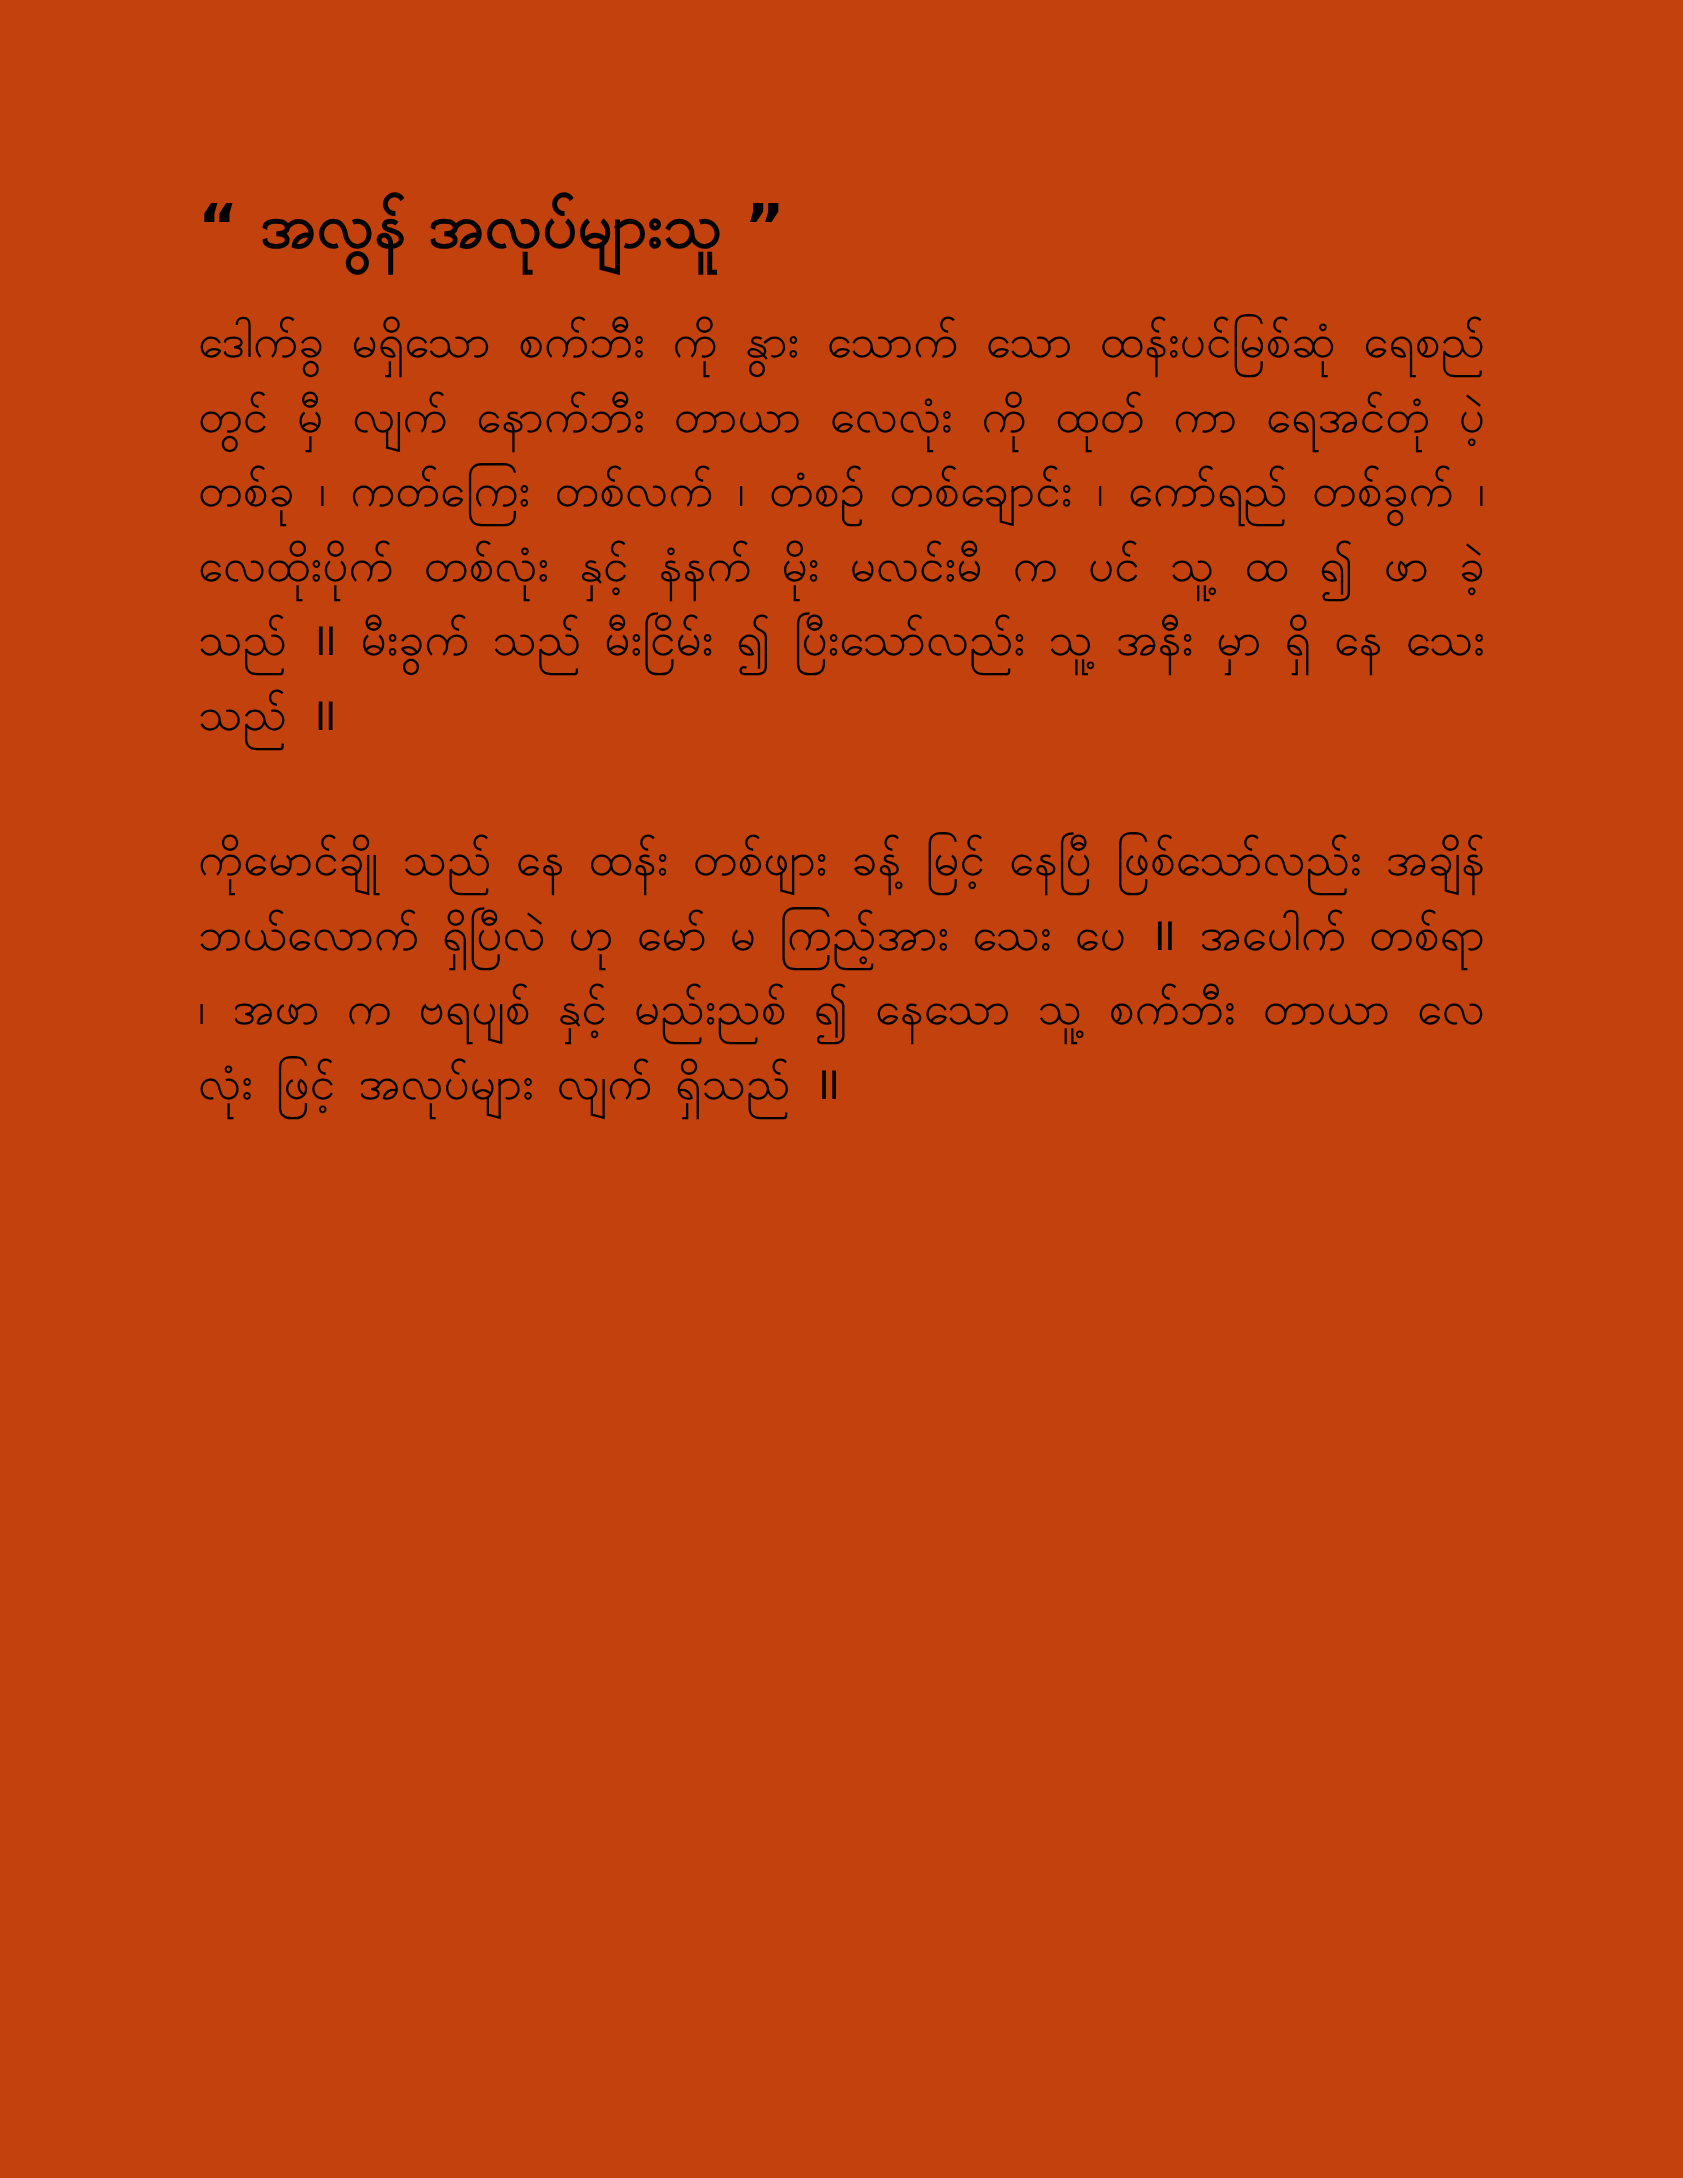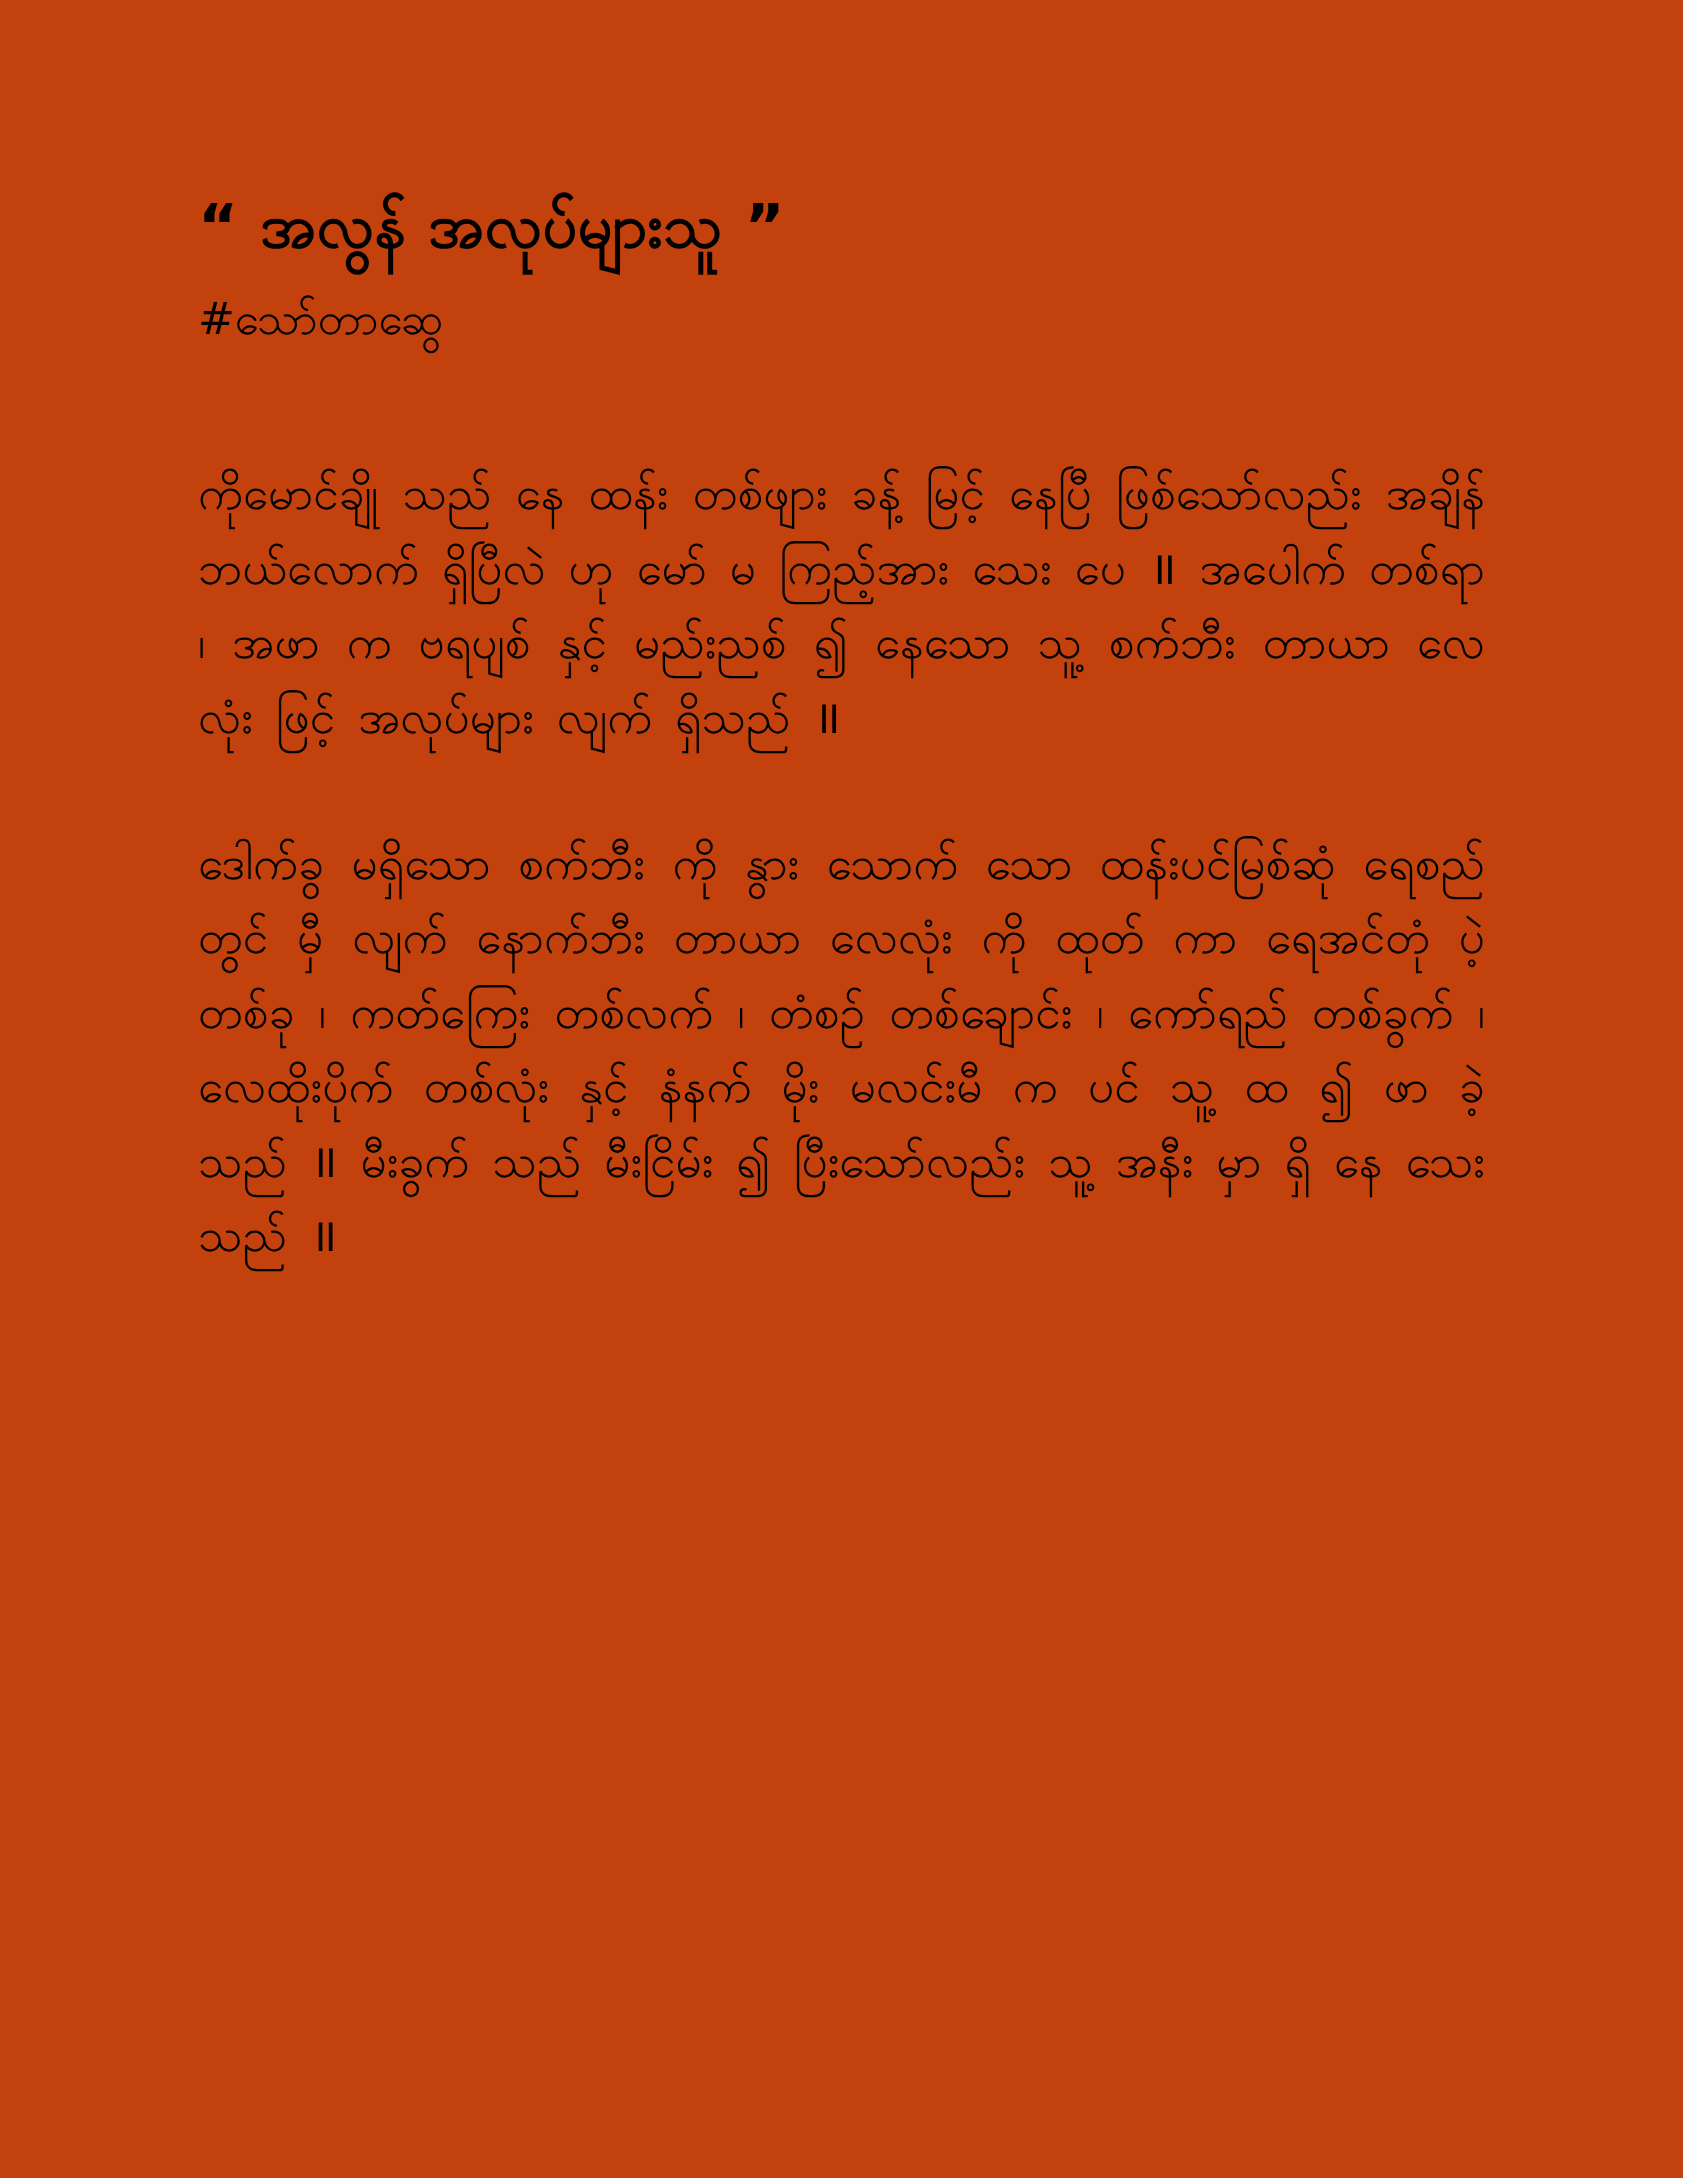--- a/index.html
+++ b/index.html
@@ -49,22 +49,21 @@
   }
   .spacer-sm { height: 14px; }
 </style>
 </head>
 <body>
 
 <div class="page">
 
   <h1 class="doc-title">“ အလွန် အလုပ်များသူ ”</h1>
 
-  <div class="doc-author">#သော်တာဆွေ</div>
 
   <div class="spacer-sm"></div>
 
+  <p class="body-block">ဒေါက်ခွ မရှိသော စက်ဘီး ကို နွား သောက် သော ထန်းပင်မြစ်ဆုံ ရေစည် တွင် မှီ လျက် နောက်ဘီး တာယာ လေလုံး ကို ထုတ် ကာ ရေအင်တုံ ပဲ့ တစ်ခု ၊ ကတ်ကြေး တစ်လက် ၊ တံစဉ် တစ်ချောင်း ၊ ကော်ရည် တစ်ခွက် ၊ လေထိုးပိုက် တစ်လုံး နှင့် နံနက် မိုး မလင်းမီ က ပင် သူ့ ထ ၍ ဖာ ခဲ့သည် ॥ မီးခွက် သည် မီးငြိမ်း ၍ ပြီးသော်လည်း သူ့ အနီး မှာ ရှိ နေ သေးသည် ॥</p>
+
   <p class="body-block">ကိုမောင်ချို သည် နေ ထန်း တစ်ဖျား ခန့် မြင့် နေပြီ ဖြစ်သော်လည်း အချိန် ဘယ်လောက် ရှိပြီလဲ ဟု မော် မ ကြည့်အား သေး ပေ ॥ အပေါက် တစ်ရာ ၊ အဖာ က ဗရပျစ် နှင့် မည်းညစ် ၍ နေသော သူ့ စက်ဘီး တာယာ လေလုံး ဖြင့် အလုပ်များ လျက် ရှိသည် ॥</p>
-
-  <p class="body-block">ဒေါက်ခွ မရှိသော စက်ဘီး ကို နွား သောက် သော ထန်းပင်မြစ်ဆုံ ရေစည် တွင် မှီ လျက် နောက်ဘီး တာယာ လေလုံး ကို ထုတ် ကာ ရေအင်တုံ ပဲ့ တစ်ခု ၊ ကတ်ကြေး တစ်လက် ၊ တံစဉ် တစ်ချောင်း ၊ ကော်ရည် တစ်ခွက် ၊ လေထိုးပိုက် တစ်လုံး နှင့် နံနက် မိုး မလင်းမီ က ပင် သူ့ ထ ၍ ဖာ ခဲ့သည် ॥ မီးခွက် သည် မီးငြိမ်း ၍ ပြီးသော်လည်း သူ့ အနီး မှာ ရှိ နေ သေးသည် ॥</p>
 
 </div>
 
 
 </body></html>

